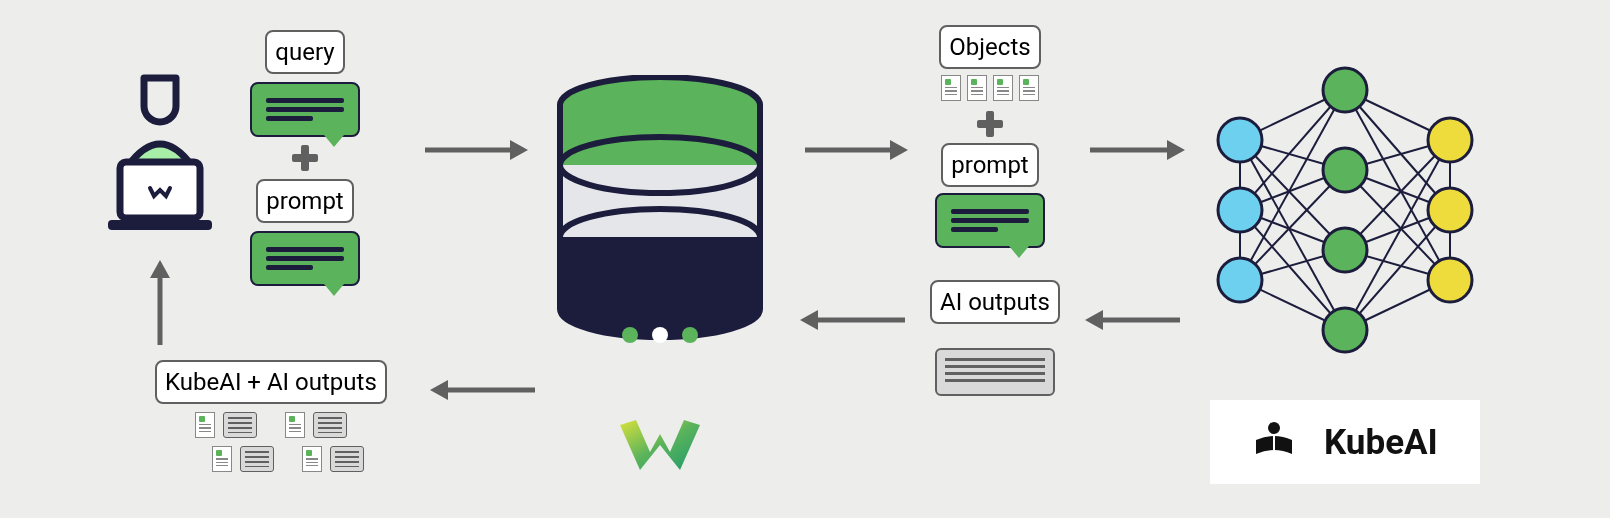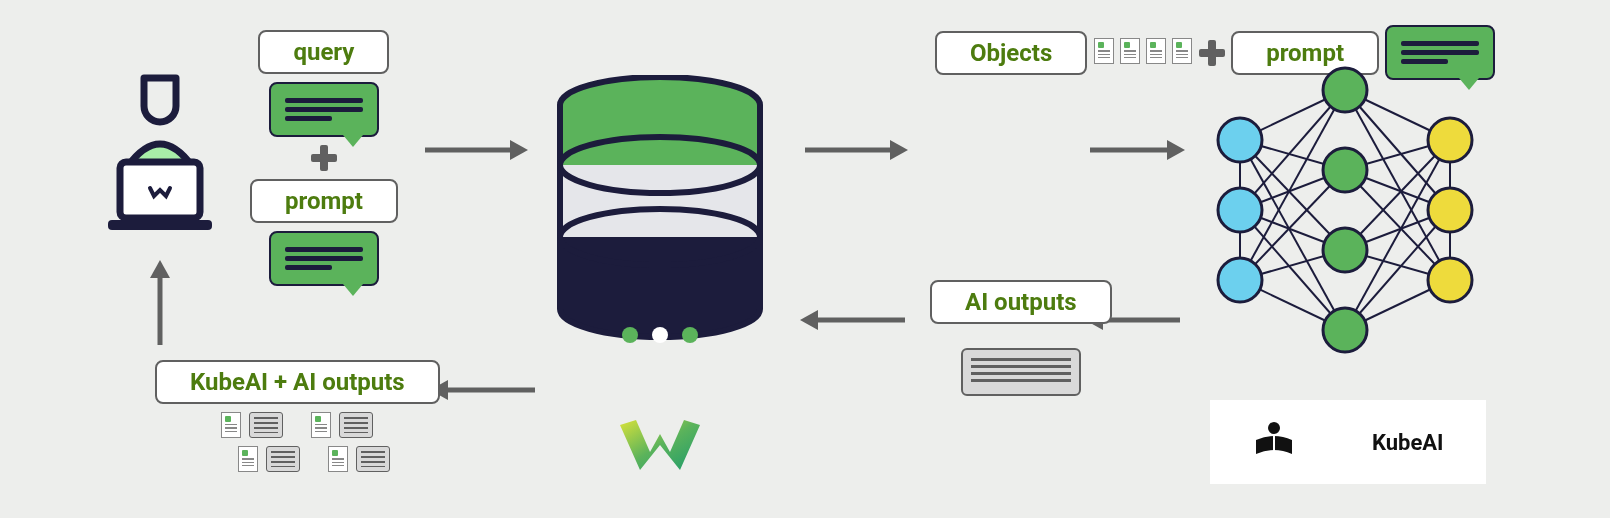--- a/index.html
+++ b/index.html
@@ -9,25 +9,24 @@
     height: 518px;
     background: #edeeec;
     font-family: -apple-system, BlinkMacSystemFont, "Segoe UI", Roboto, sans-serif;
     position: relative;
     overflow: hidden;
   }
   .label-box {
     background: #fff;
     border: 2px solid #606060;
     border-radius: 8px;
-    padding: 6px 33px;
+    padding: 6px 8px;
     font-size: 24px;
-    color: #4d7c0f;
+    color: #000000;
     display: inline-block;
-    font-weight: bold;
   }
   .chat-bubble {
     background: #5bb35b;
     border: 2px solid #1c1c3c;
     border-radius: 8px;
     position: relative;
     padding: 10px 14px;
     width: 110px;
   }
   .chat-bubble::after {
@@ -101,21 +100,21 @@
     position:relative;
   }
   .output-block::after{
     content:""; position:absolute; left:8px; right:8px; top:8px; bottom:8px;
     background: repeating-linear-gradient(#606060 0 3px, transparent 3px 7px);
   }
   .kubeai-box{
     position:absolute; background:#fff; padding:18px 42px;
     display:flex; align-items:center; gap:28px;
   }
-  .kubeai-text{ font-size:22px; font-weight:700; color:#111;margin-left:48px; }
+  .kubeai-text{ font-size:35px; font-weight:700; color:#111; }
 </style>
 </head>
 <body>
 
 <div style="position:absolute; left:100px; top:70px;">
   <svg width="120" height="180" viewBox="0 0 120 180">
 
     <path d="M44 8 h32 v28 a16 16 0 0 1 -32 0 z" fill="none" stroke="#1c1c3c" stroke-width="7" stroke-linejoin="round"></path>
 
     <path d="M28 96 q32 -44 64 0" fill="#a8eea8" stroke="#1c1c3c" stroke-width="7"></path>
@@ -191,21 +190,21 @@
   </svg>
 </div>
 
 <div class="arrow" style="left:800px; top:130px;">
   <svg width="110" height="40">
       <line x1="5" y1="20" x2="90" y2="20" stroke="#606060" stroke-width="5"></line>
       <polygon points="90,10 108,20 90,30" fill="#606060"></polygon>
     </svg>
 </div>
 
-<div style="position:absolute; left:935px; top:25px; display:flex; flex-direction:row; align-items:center; gap:6px;">
+<div style="position:absolute; left:935px; top:25px; display:flex; flex-direction:column; align-items:center; gap:6px;">
   <div class="label-box">Objects</div>
   <div>
     <span class="doc-mini"></span>
     <span class="doc-mini"></span>
     <span class="doc-mini"></span>
     <span class="doc-mini"></span>
   </div>
   <div class="plus-icon"></div>
   <div class="label-box">prompt</div>
   <div class="chat-bubble">

